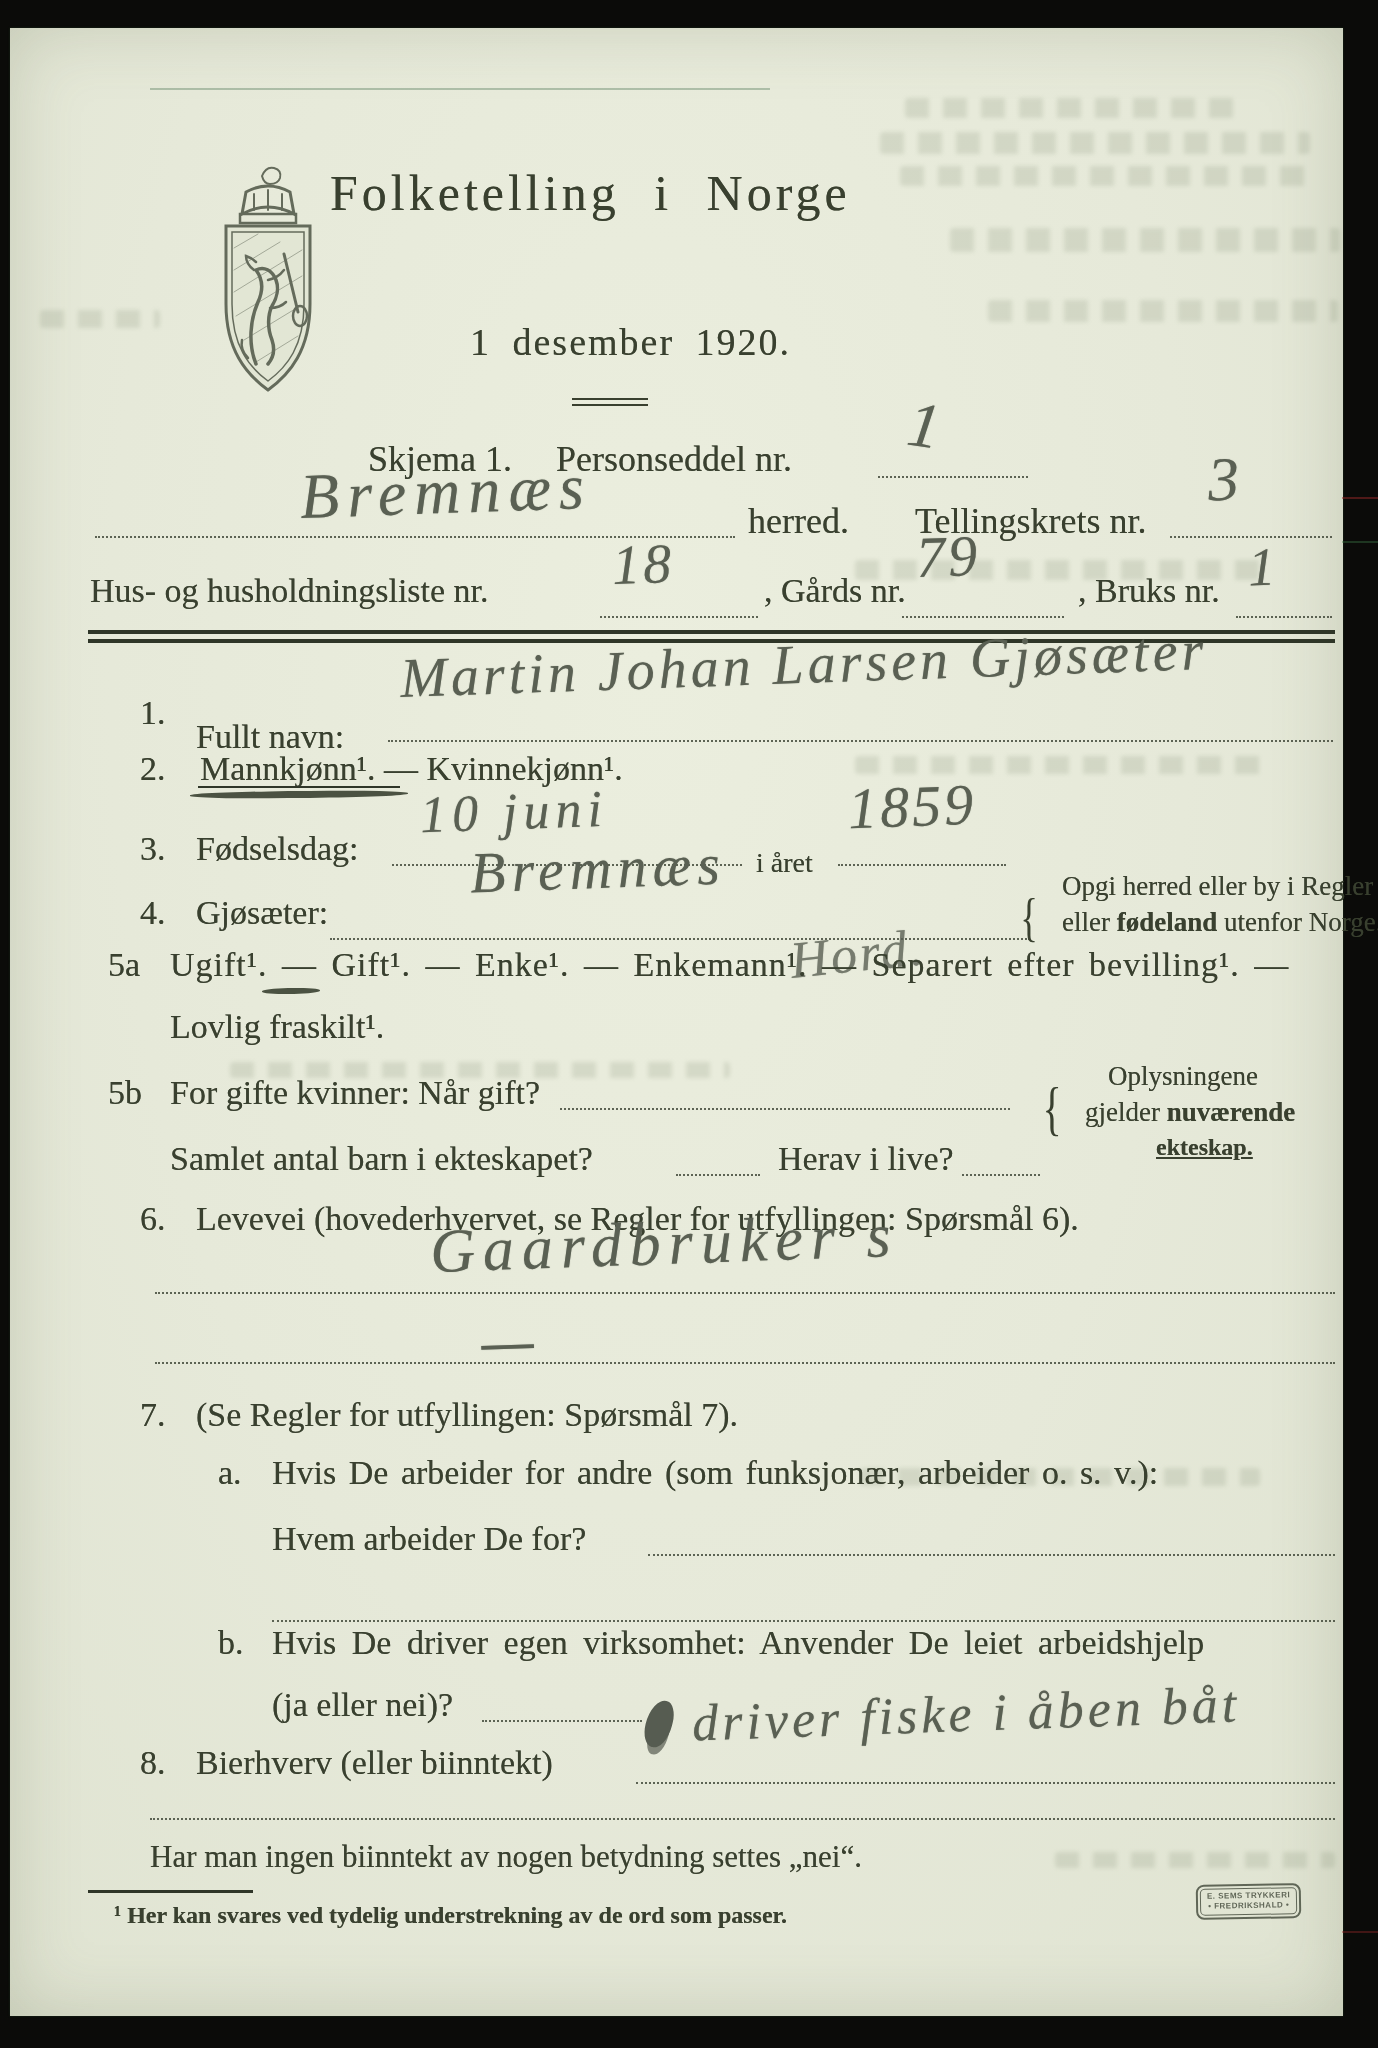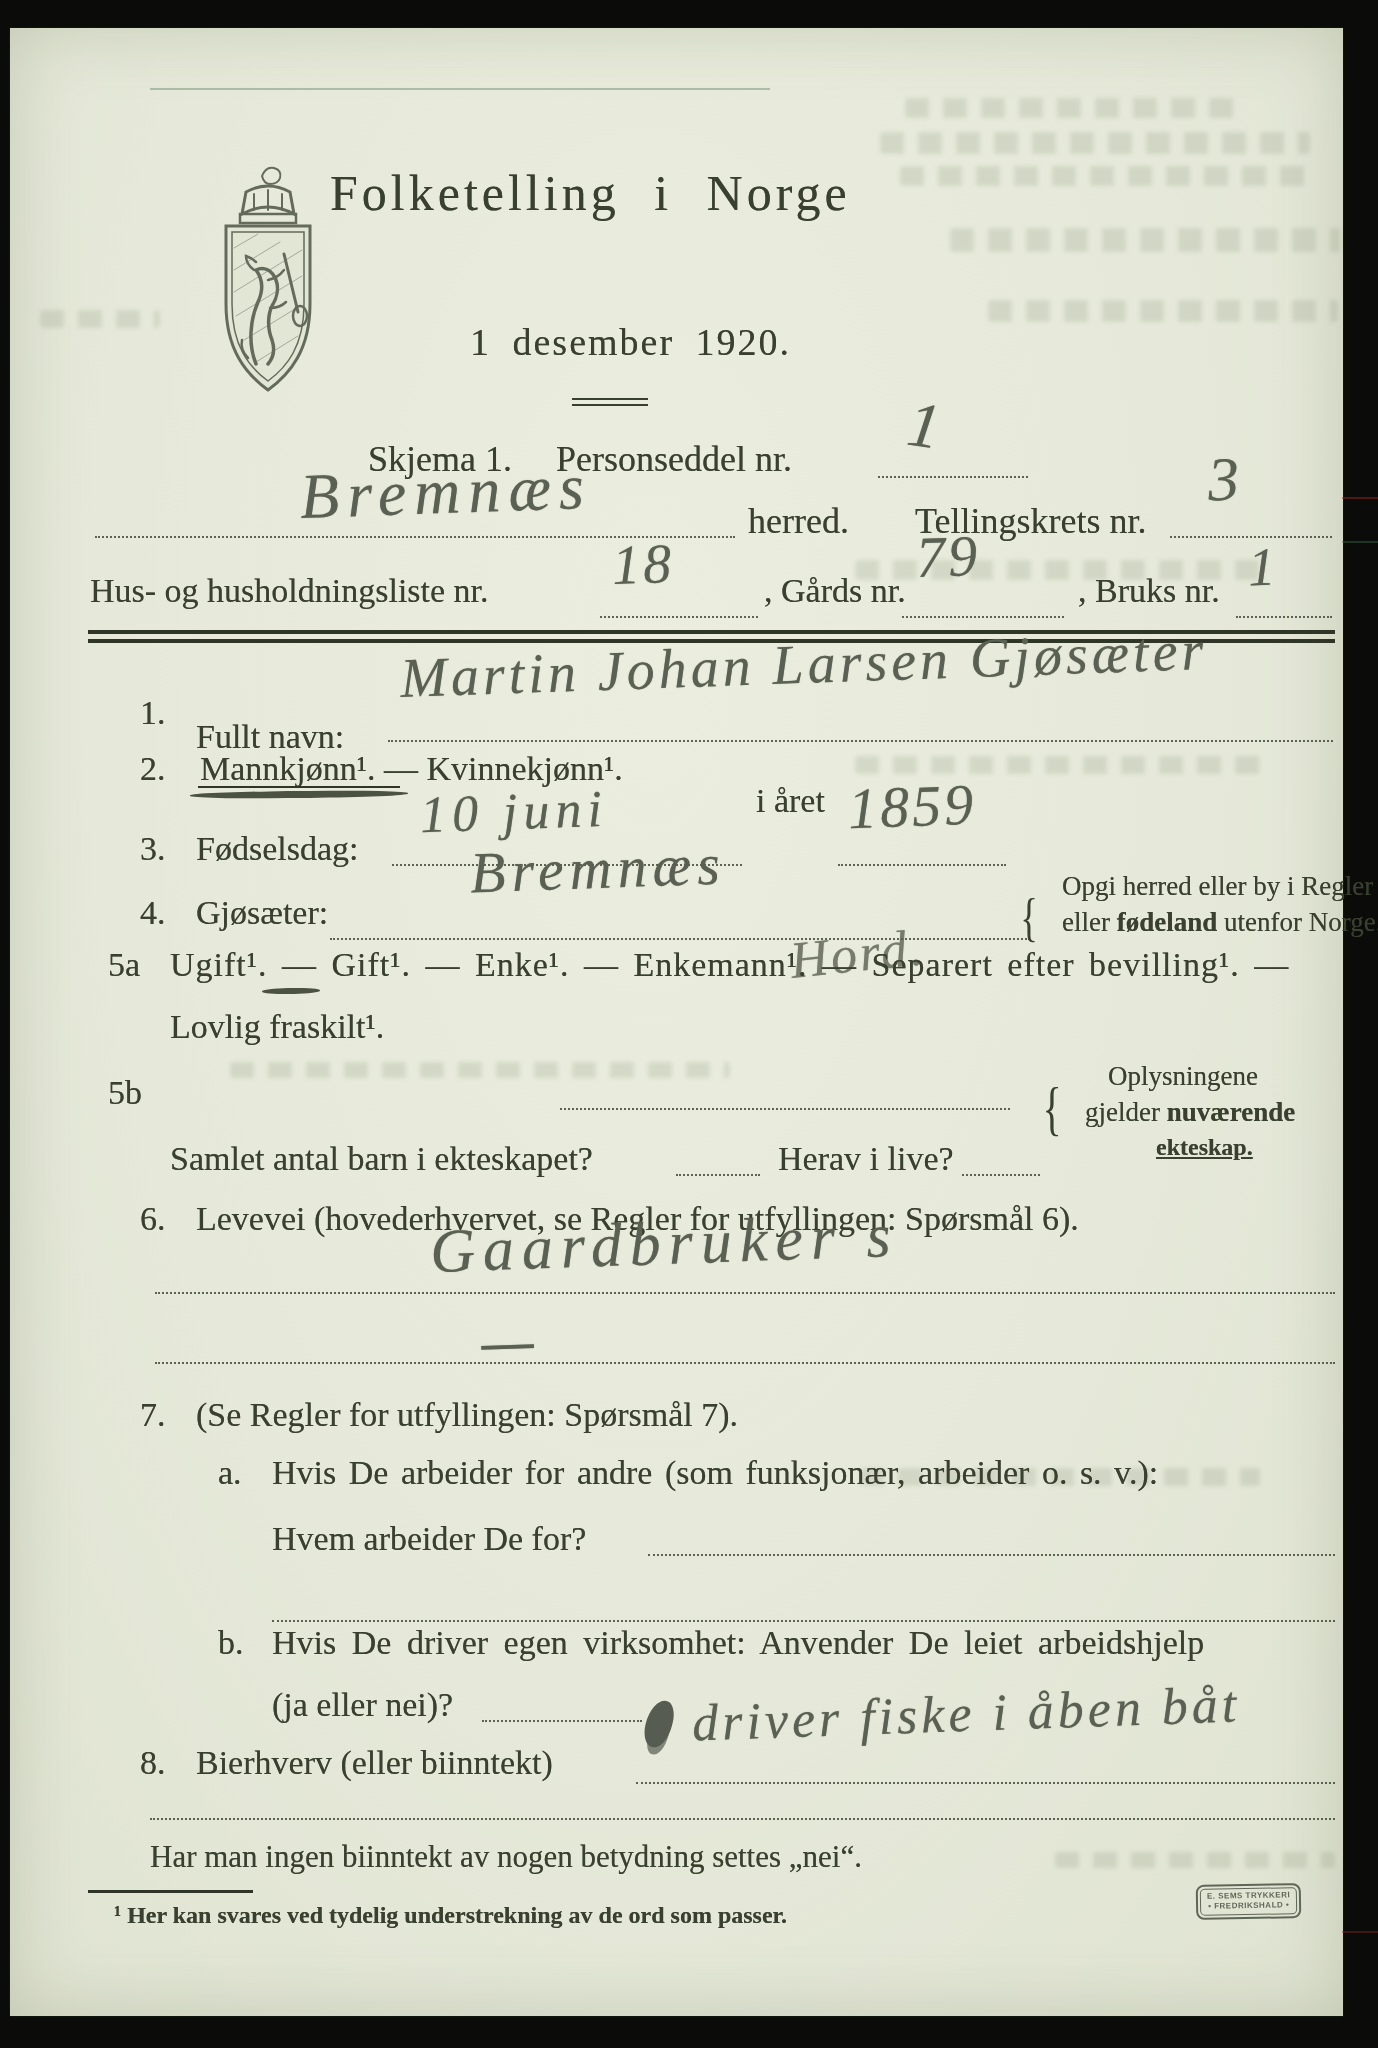--- a/index.html
+++ b/index.html
@@ -112,41 +112,42 @@
 
   <div class="pr" style="left:140px;top:750px;font-size:34px;">2.</div>
   <div class="pr" style="left:200px;top:750px;font-size:34px;">Mannkjønn¹. — Kvinnekjønn¹.</div>
   <div class="rule" style="left:198px;top:786px;width:202px;height:2px;"></div>
   <div class="handline" style="left:190px;top:791px;width:218px;height:7px;transform:rotate(-.6deg);"></div>
 
   <div class="pr" style="left:140px;top:830px;font-size:34px;">3.</div>
   <div class="pr" style="left:196px;top:830px;font-size:34px;">Fødselsdag:</div>
   <div class="hw" style="left:420px;top:786px;font-size:52px;letter-spacing:6px;">10 juni</div>
   <div class="dots" style="left:392px;top:864px;width:350px;"></div>
-  <div class="pr" style="left:756px;top:782px;font-size:34px;">i året</div>
+  <div class="pr" style="left:756px;top:848px;font-size:28px;">i året</div>
   <div class="hw" style="left:848px;top:778px;font-size:58px;">1859</div>
   <div class="dots" style="left:838px;top:864px;width:168px;"></div>
 
   <div class="pr" style="left:140px;top:894px;font-size:34px;">4.</div>
   <div class="pr" style="left:196px;top:894px;font-size:34px;">Gjøsæter:</div>
   <div class="hw" style="left:470px;top:840px;font-size:58px;letter-spacing:6px;">Bremnæs</div>
   <div class="dots" style="left:330px;top:938px;width:700px;"></div>
   <div class="hw" style="left:790px;top:928px;font-size:52px;transform:rotate(-6deg);opacity:.8;">Hord.</div>
   <div class="brace" style="left:1018px;top:858px;font-size:46px;line-height:120px;transform:scaleY(1.15) scaleX(.8);">{</div>
   <div class="pr" style="left:1062px;top:872px;font-size:27px;">Opgi herred eller by i Regler</div>
   <div class="pr" style="left:1062px;top:908px;font-size:27px;">
     <span>eller </span><span class="b">fødeland</span><span> utenfor Norge.</span>
   </div>
 
   <div class="pr" style="left:108px;top:946px;font-size:34px;">5a</div>
   <div class="pr" style="left:170px;top:946px;font-size:34px;letter-spacing:1px;word-spacing:5px;">Ugift¹. — Gift¹. — Enke¹. — Enkemann¹. — Separert efter bevilling¹. —</div>
   <div class="handline" style="left:262px;top:988px;width:58px;height:6px;transform:rotate(-1deg);"></div>
   <div class="pr" style="left:170px;top:1008px;font-size:34px;">Lovlig fraskilt¹.</div>
 
   <div class="pr" style="left:108px;top:1074px;font-size:34px;">5b</div>
+  <div class="pr" style="left:170px;top:1074px;font-size:34px;">For gifte kvinner:  Når gift?</div>
   <div class="dots" style="left:560px;top:1108px;width:450px;"></div>
   <div class="pr" style="left:170px;top:1140px;font-size:34px;">Samlet antal barn i ekteskapet?</div>
   <div class="dots" style="left:676px;top:1174px;width:84px;"></div>
   <div class="pr" style="left:778px;top:1140px;font-size:34px;">Herav i live?</div>
   <div class="dots" style="left:962px;top:1174px;width:78px;"></div>
   <div class="brace" style="left:1040px;top:1038px;font-size:50px;line-height:140px;transform:scaleY(1.2) scaleX(.8);">{</div>
   <div class="pr" style="left:1108px;top:1062px;font-size:27px;">Oplysningene</div>
   <div class="pr" style="left:1085px;top:1098px;font-size:27px;">
     <span>gjelder </span><span class="b">nuværende</span>
   </div>

